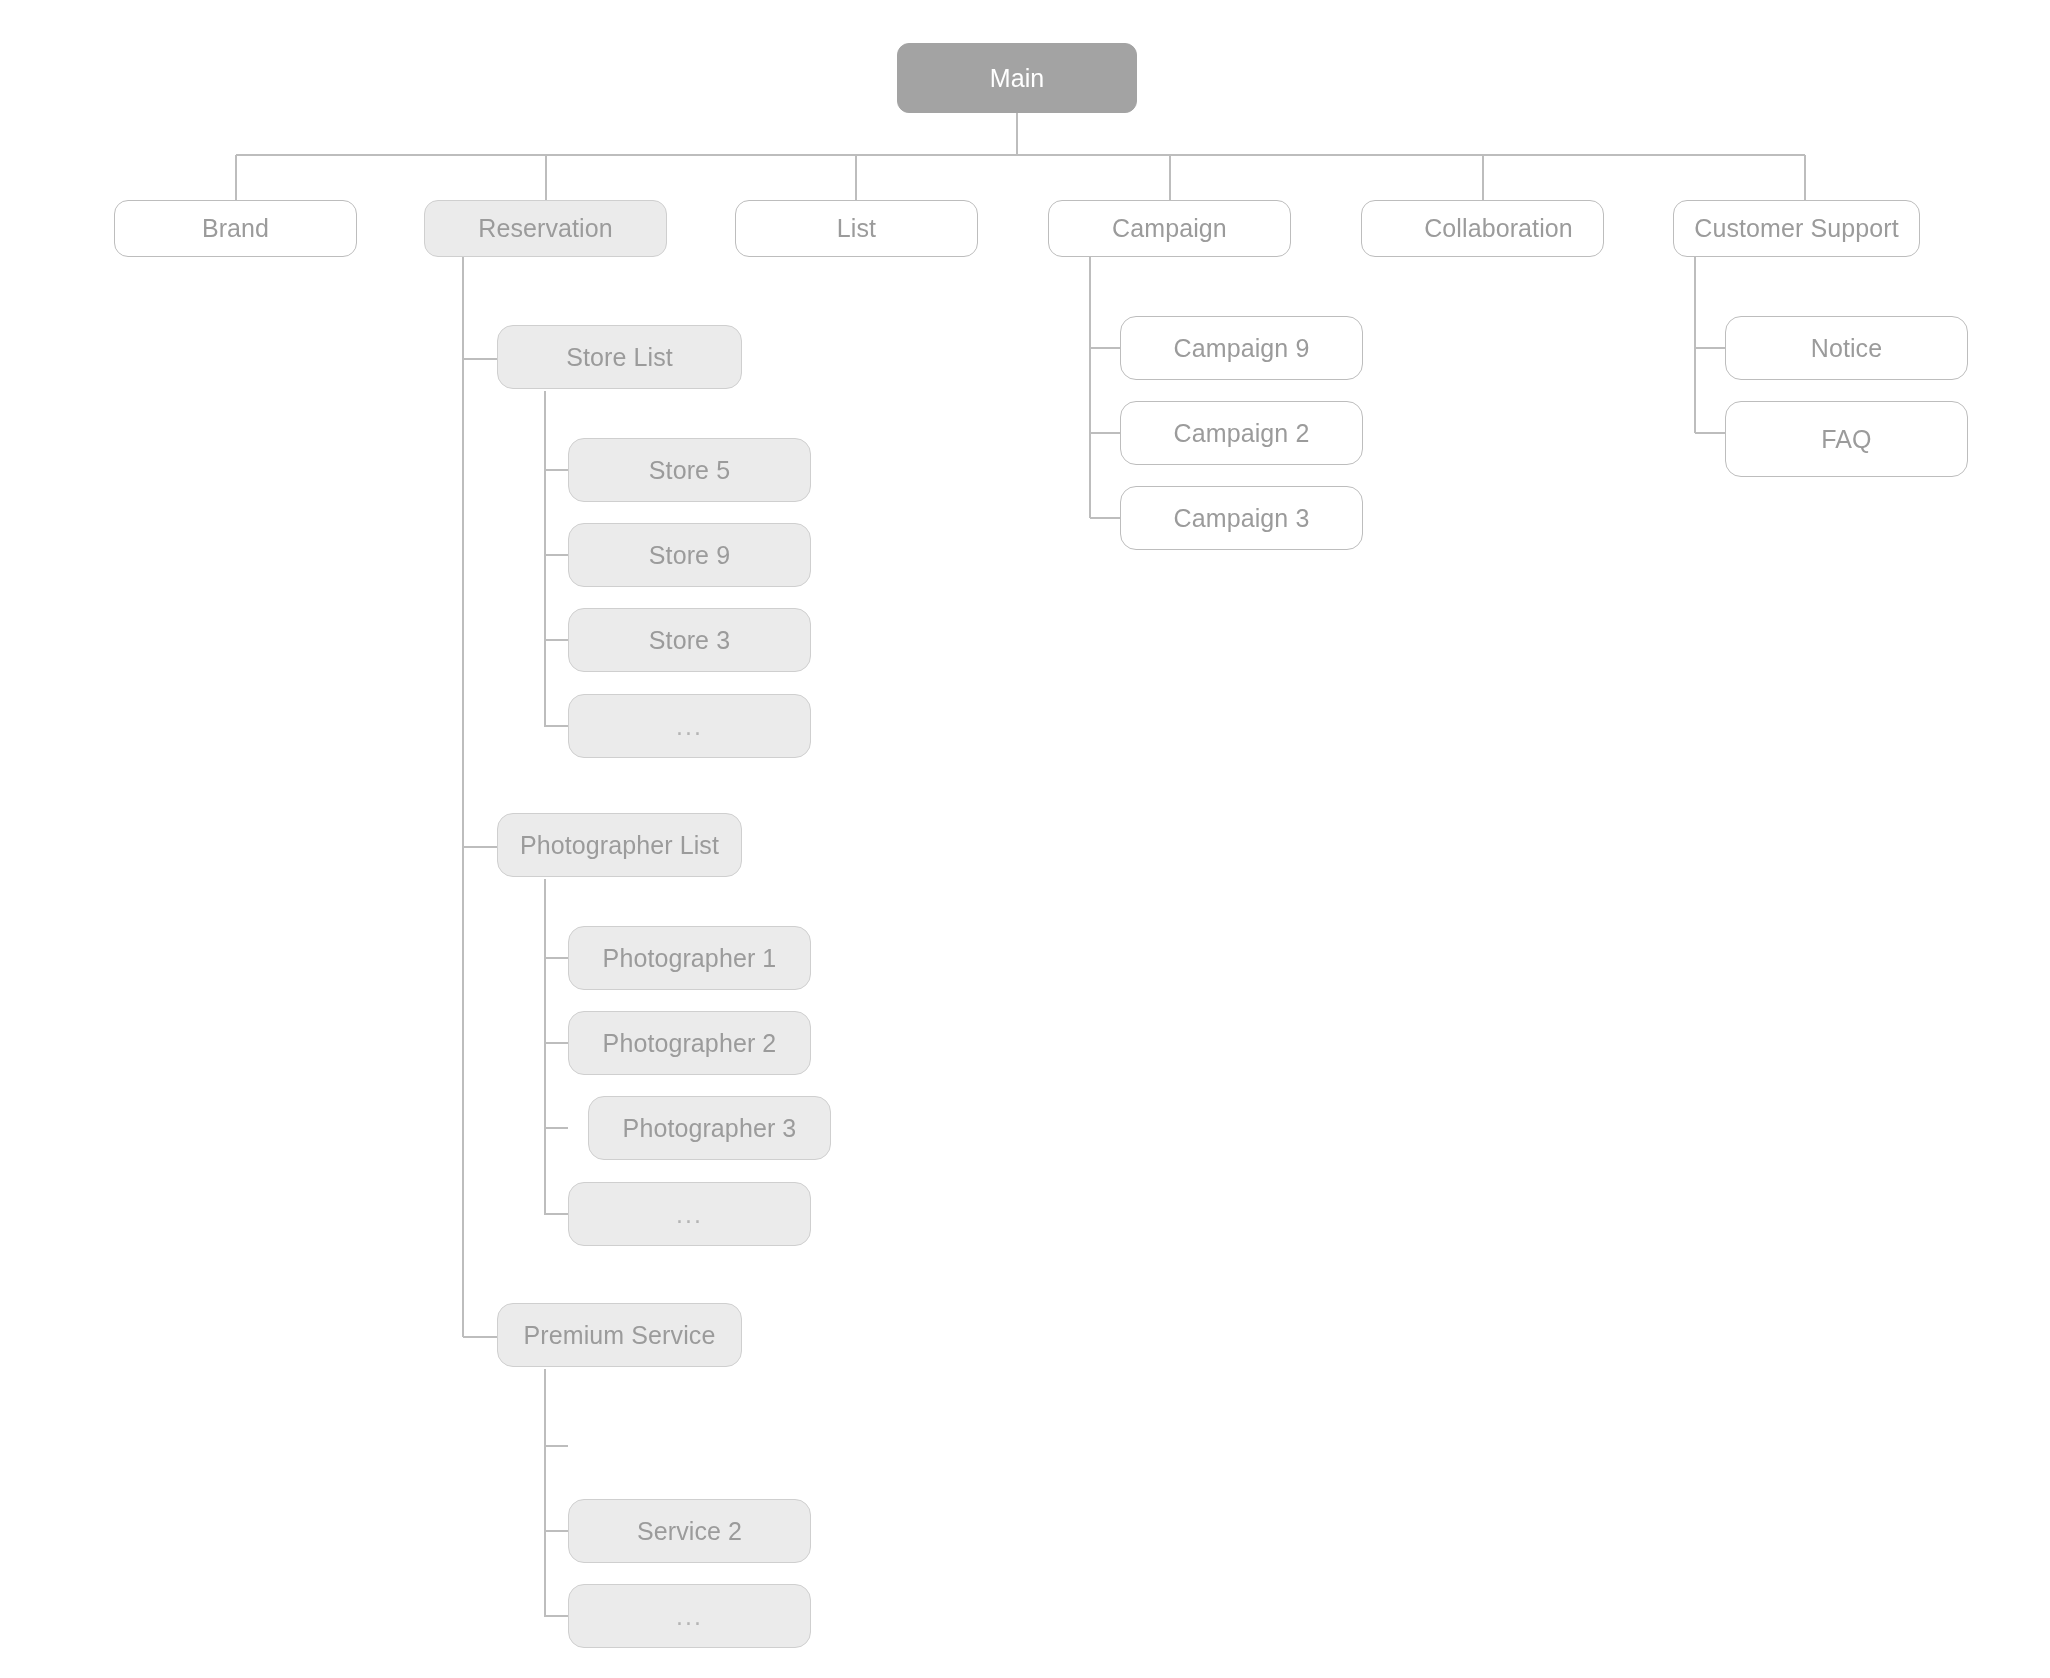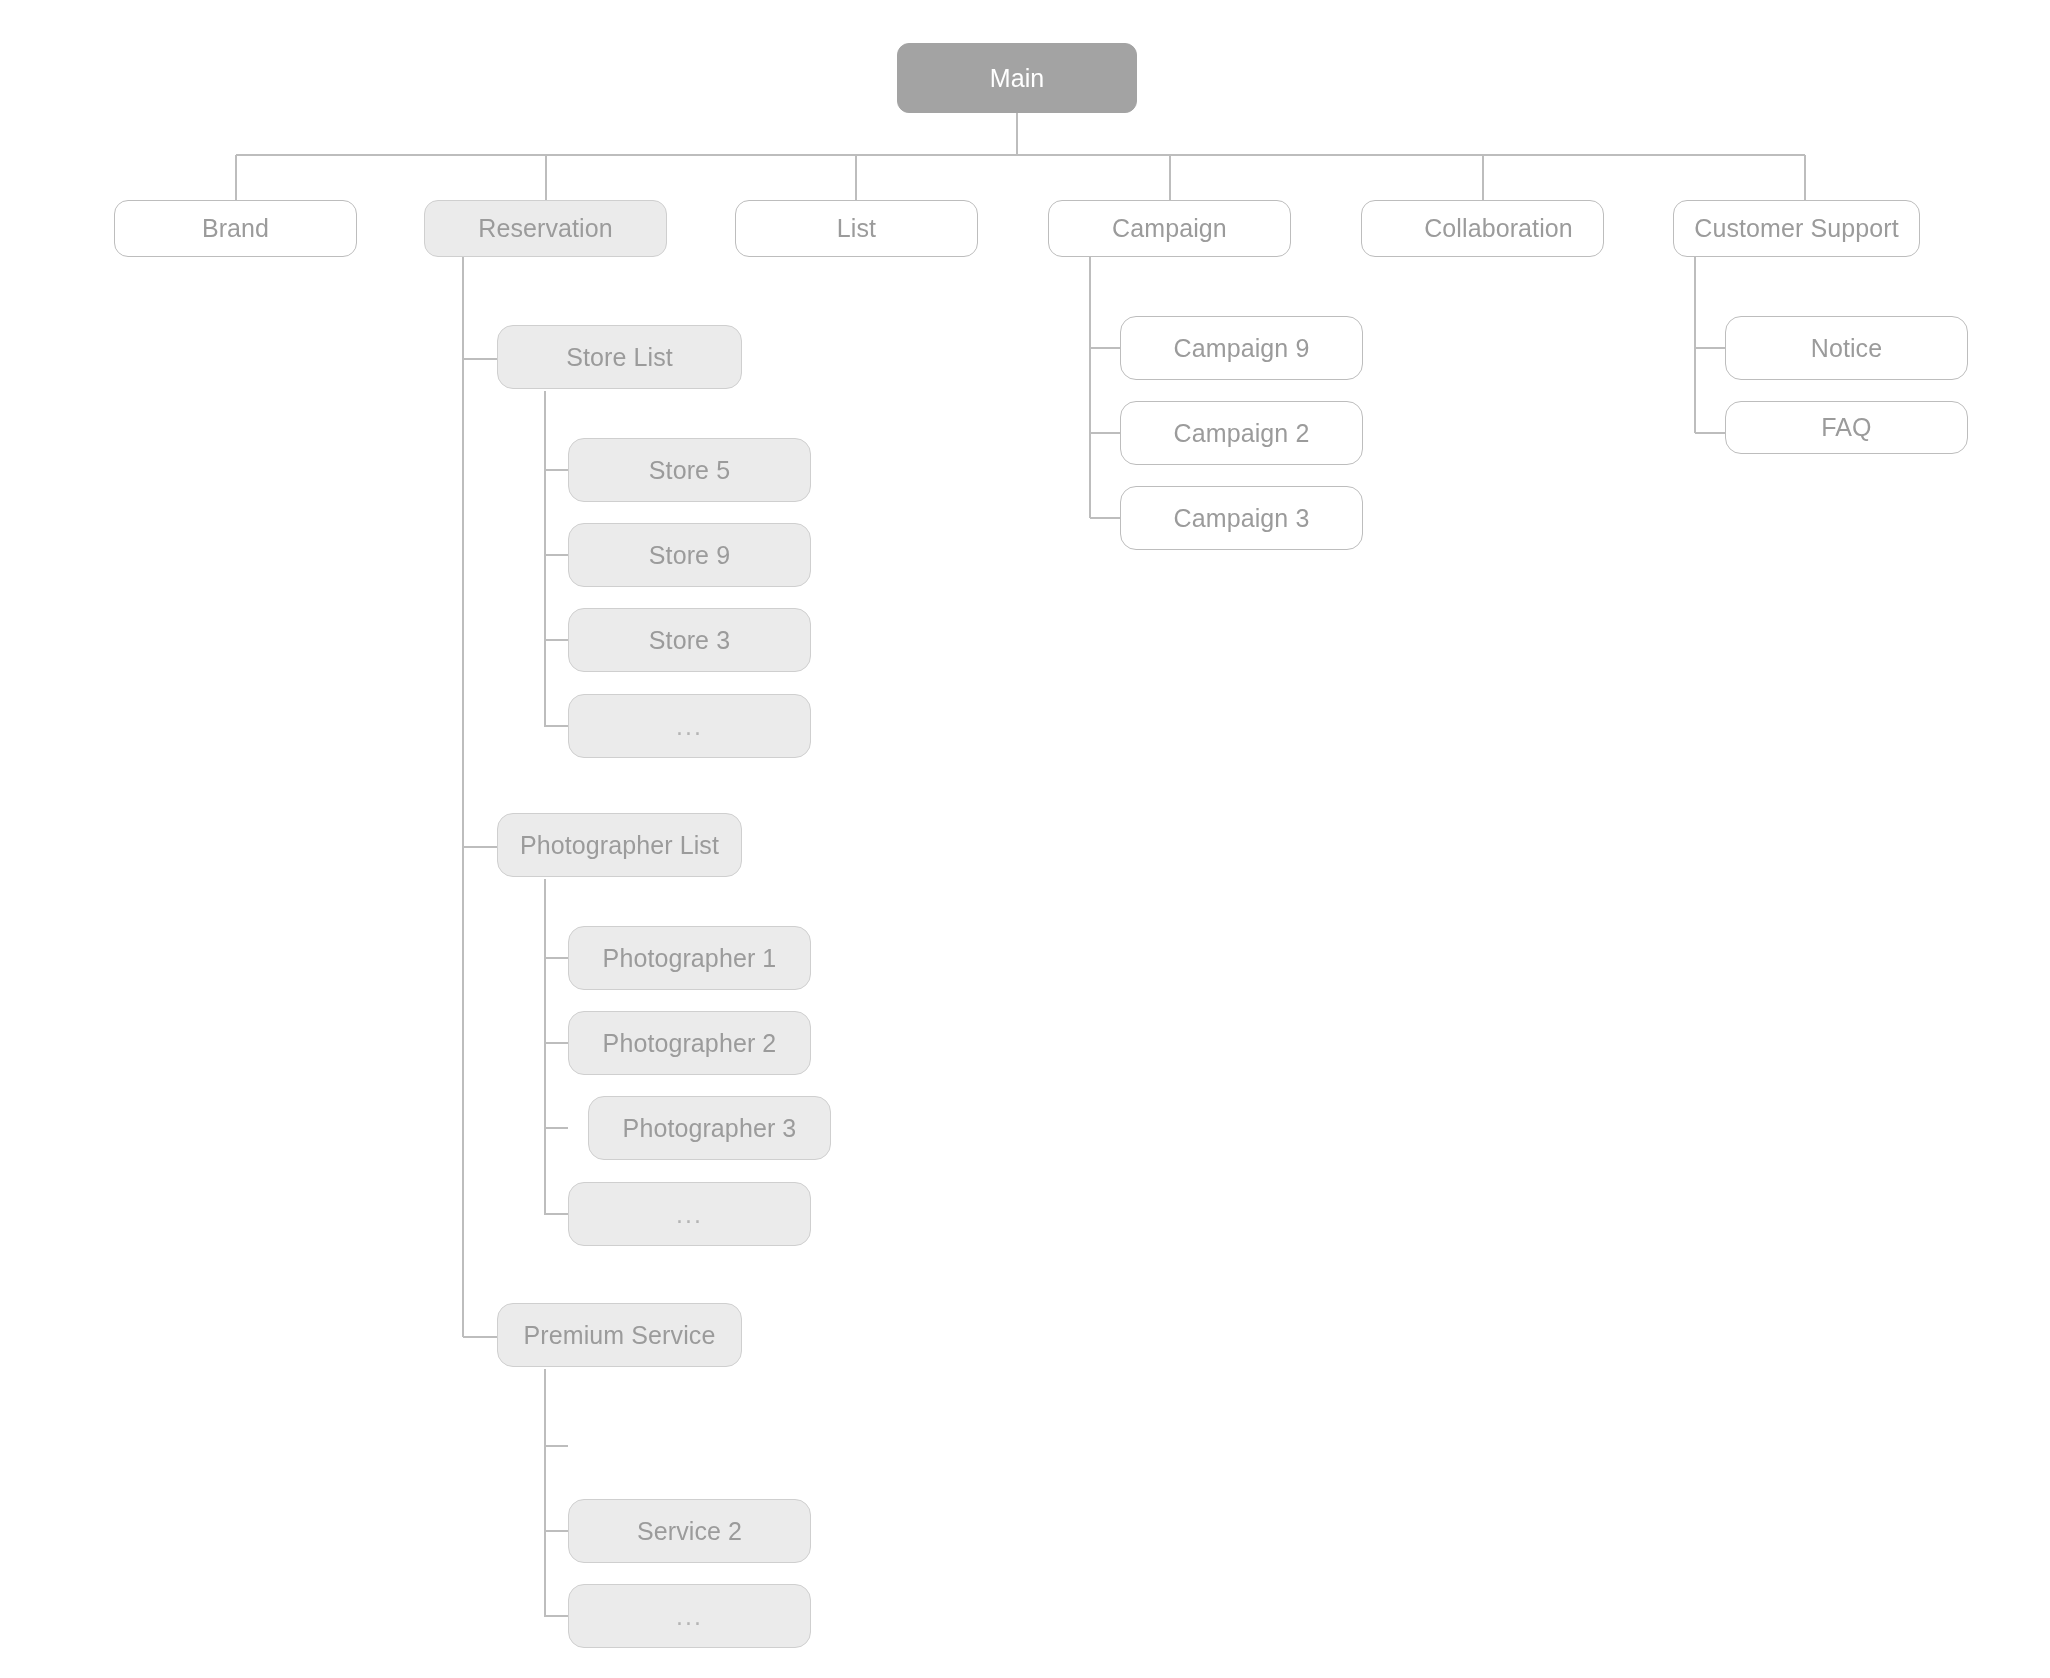--- a/index.html
+++ b/index.html
@@ -191,17 +191,17 @@
   <div class="node leafbox" style="left:1120px; top:401px; width:243px; height:64px;">
     <span>Campaign 2</span>
   </div>
   <div class="node leafbox" style="left:1120px; top:486px; width:243px; height:64px;">
     <span>Campaign 3</span>
   </div>
 
   <div class="node leafbox" style="left:1725px; top:316px; width:243px; height:64px;">
     <span>Notice</span>
   </div>
-  <div class="node leafbox" style="left:1725px; top:401px; width:243px; height:53px;">
+  <div class="node leafbox" style="left:1725px; top:401px; width:243px; height:76px;">
     <span>FAQ</span>
   </div>
 
 </div>
 
 </body></html>

